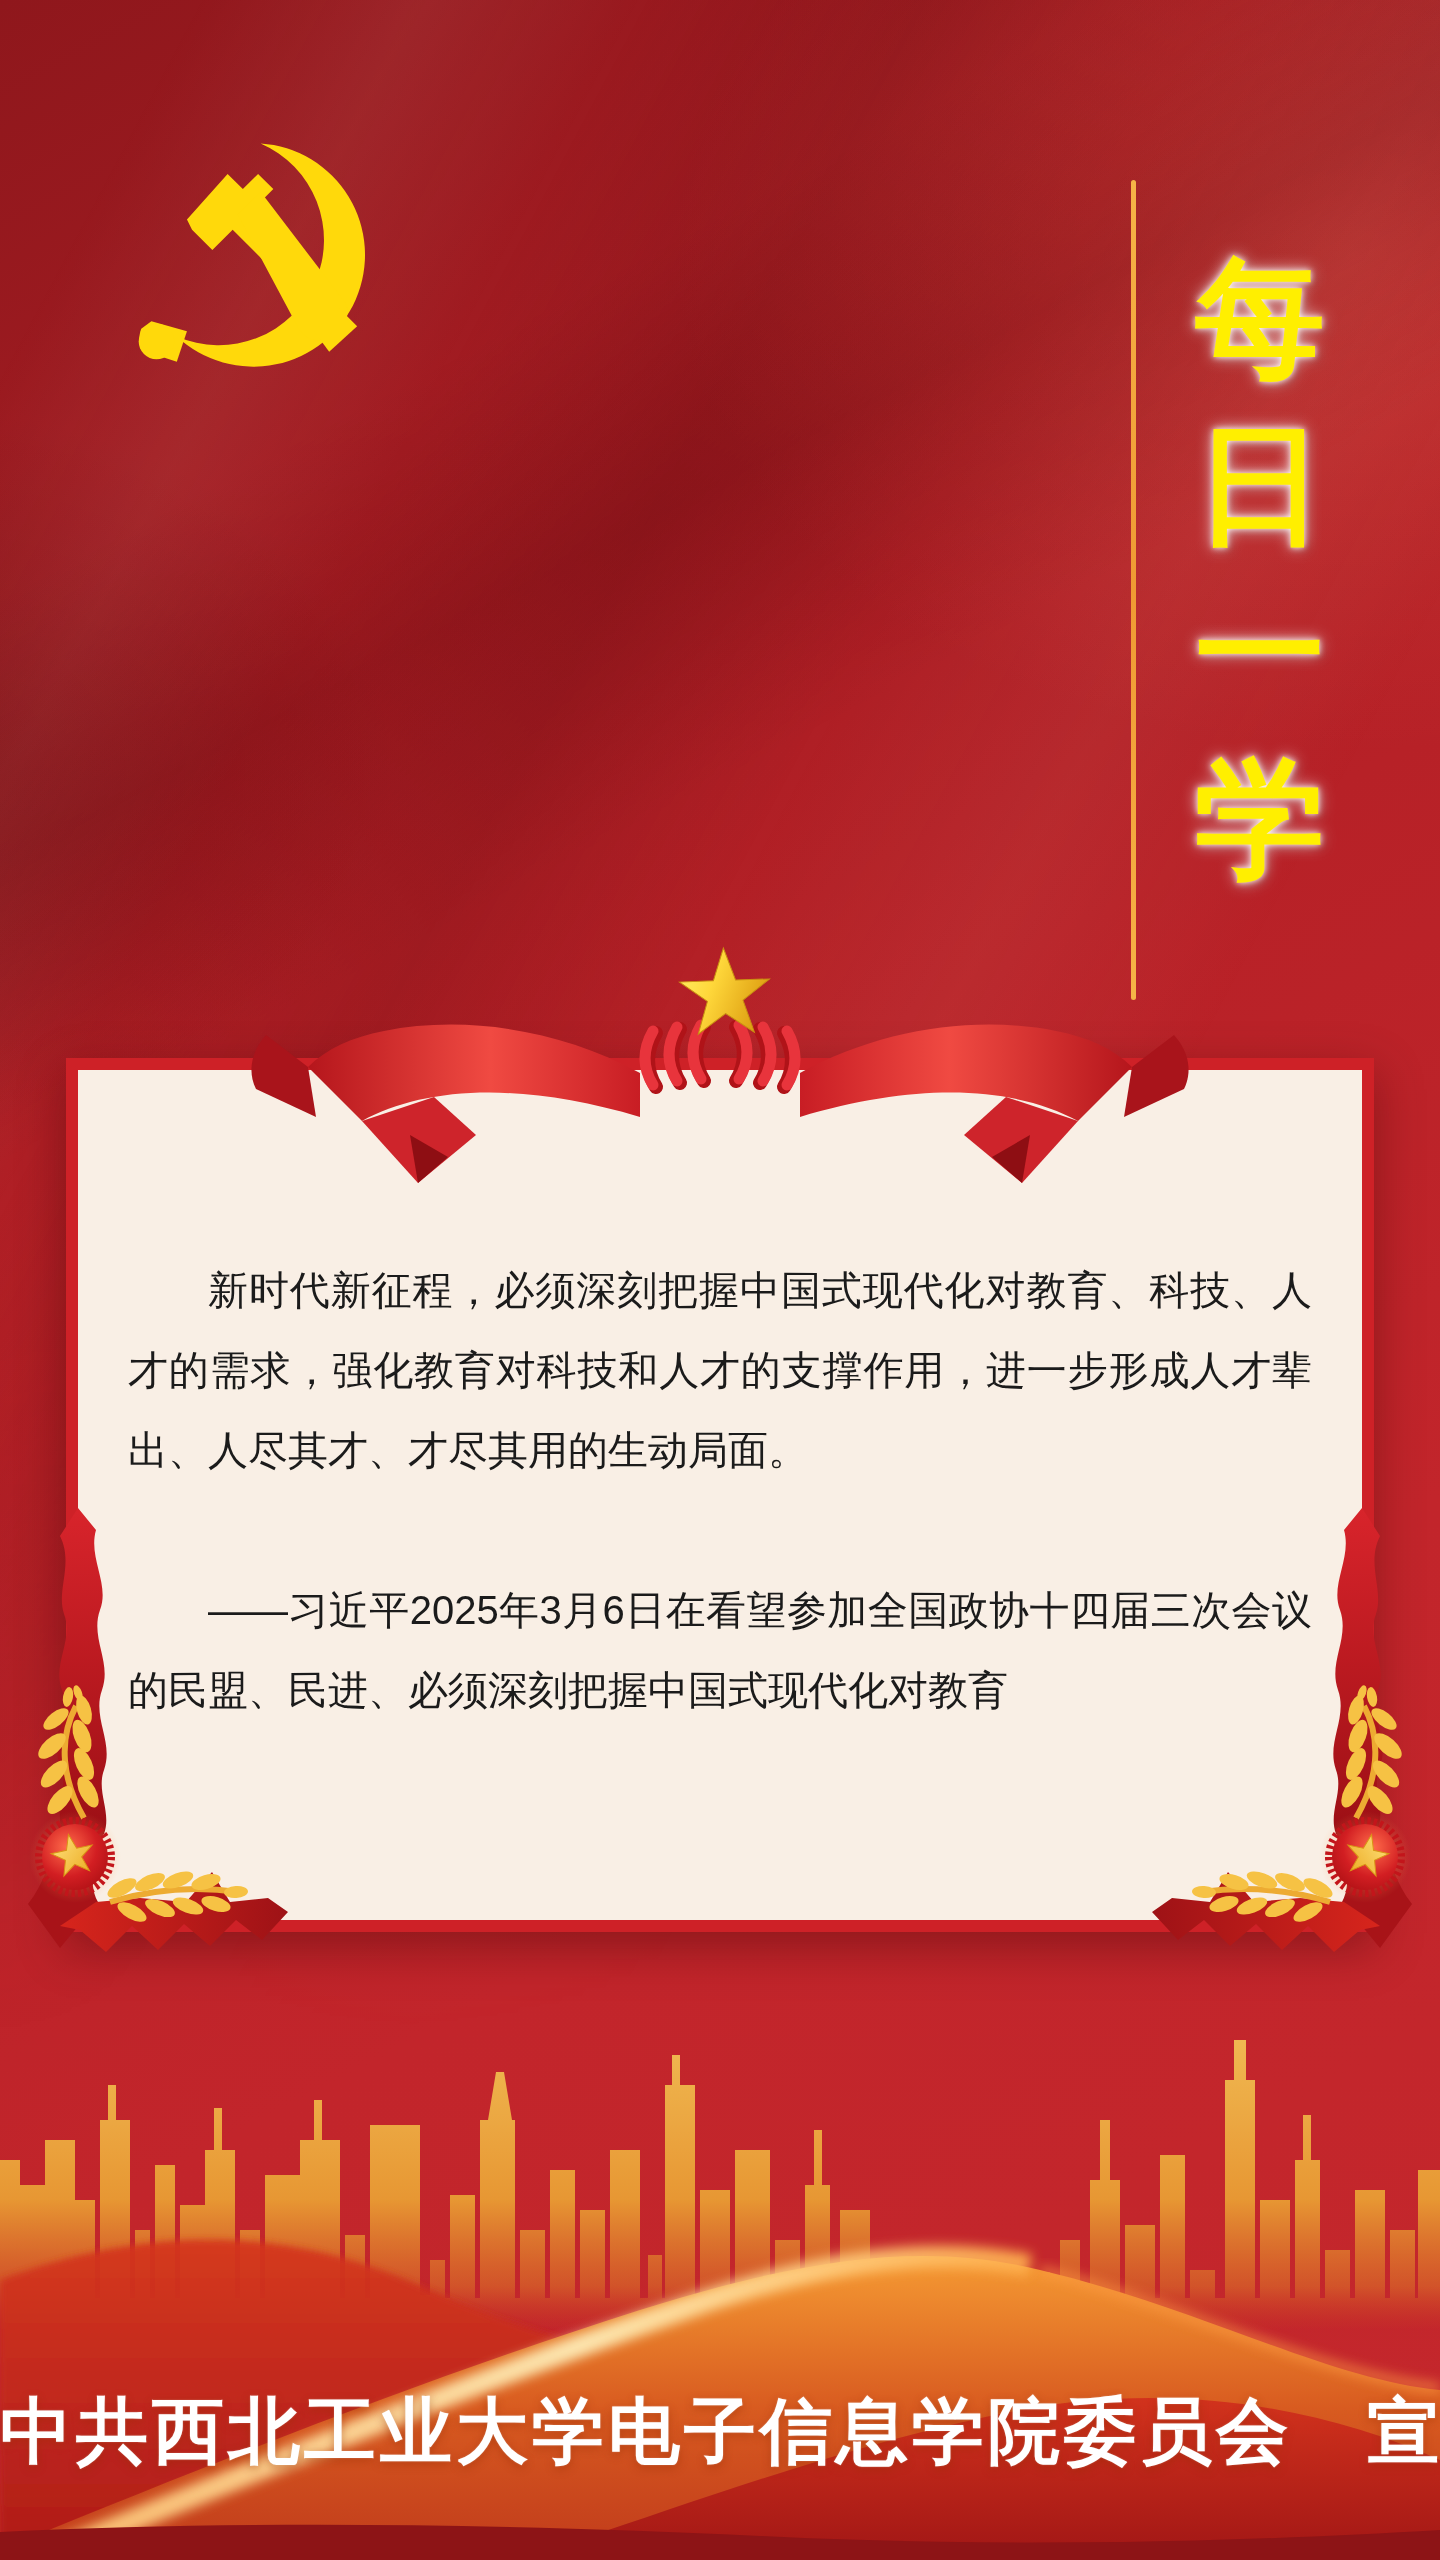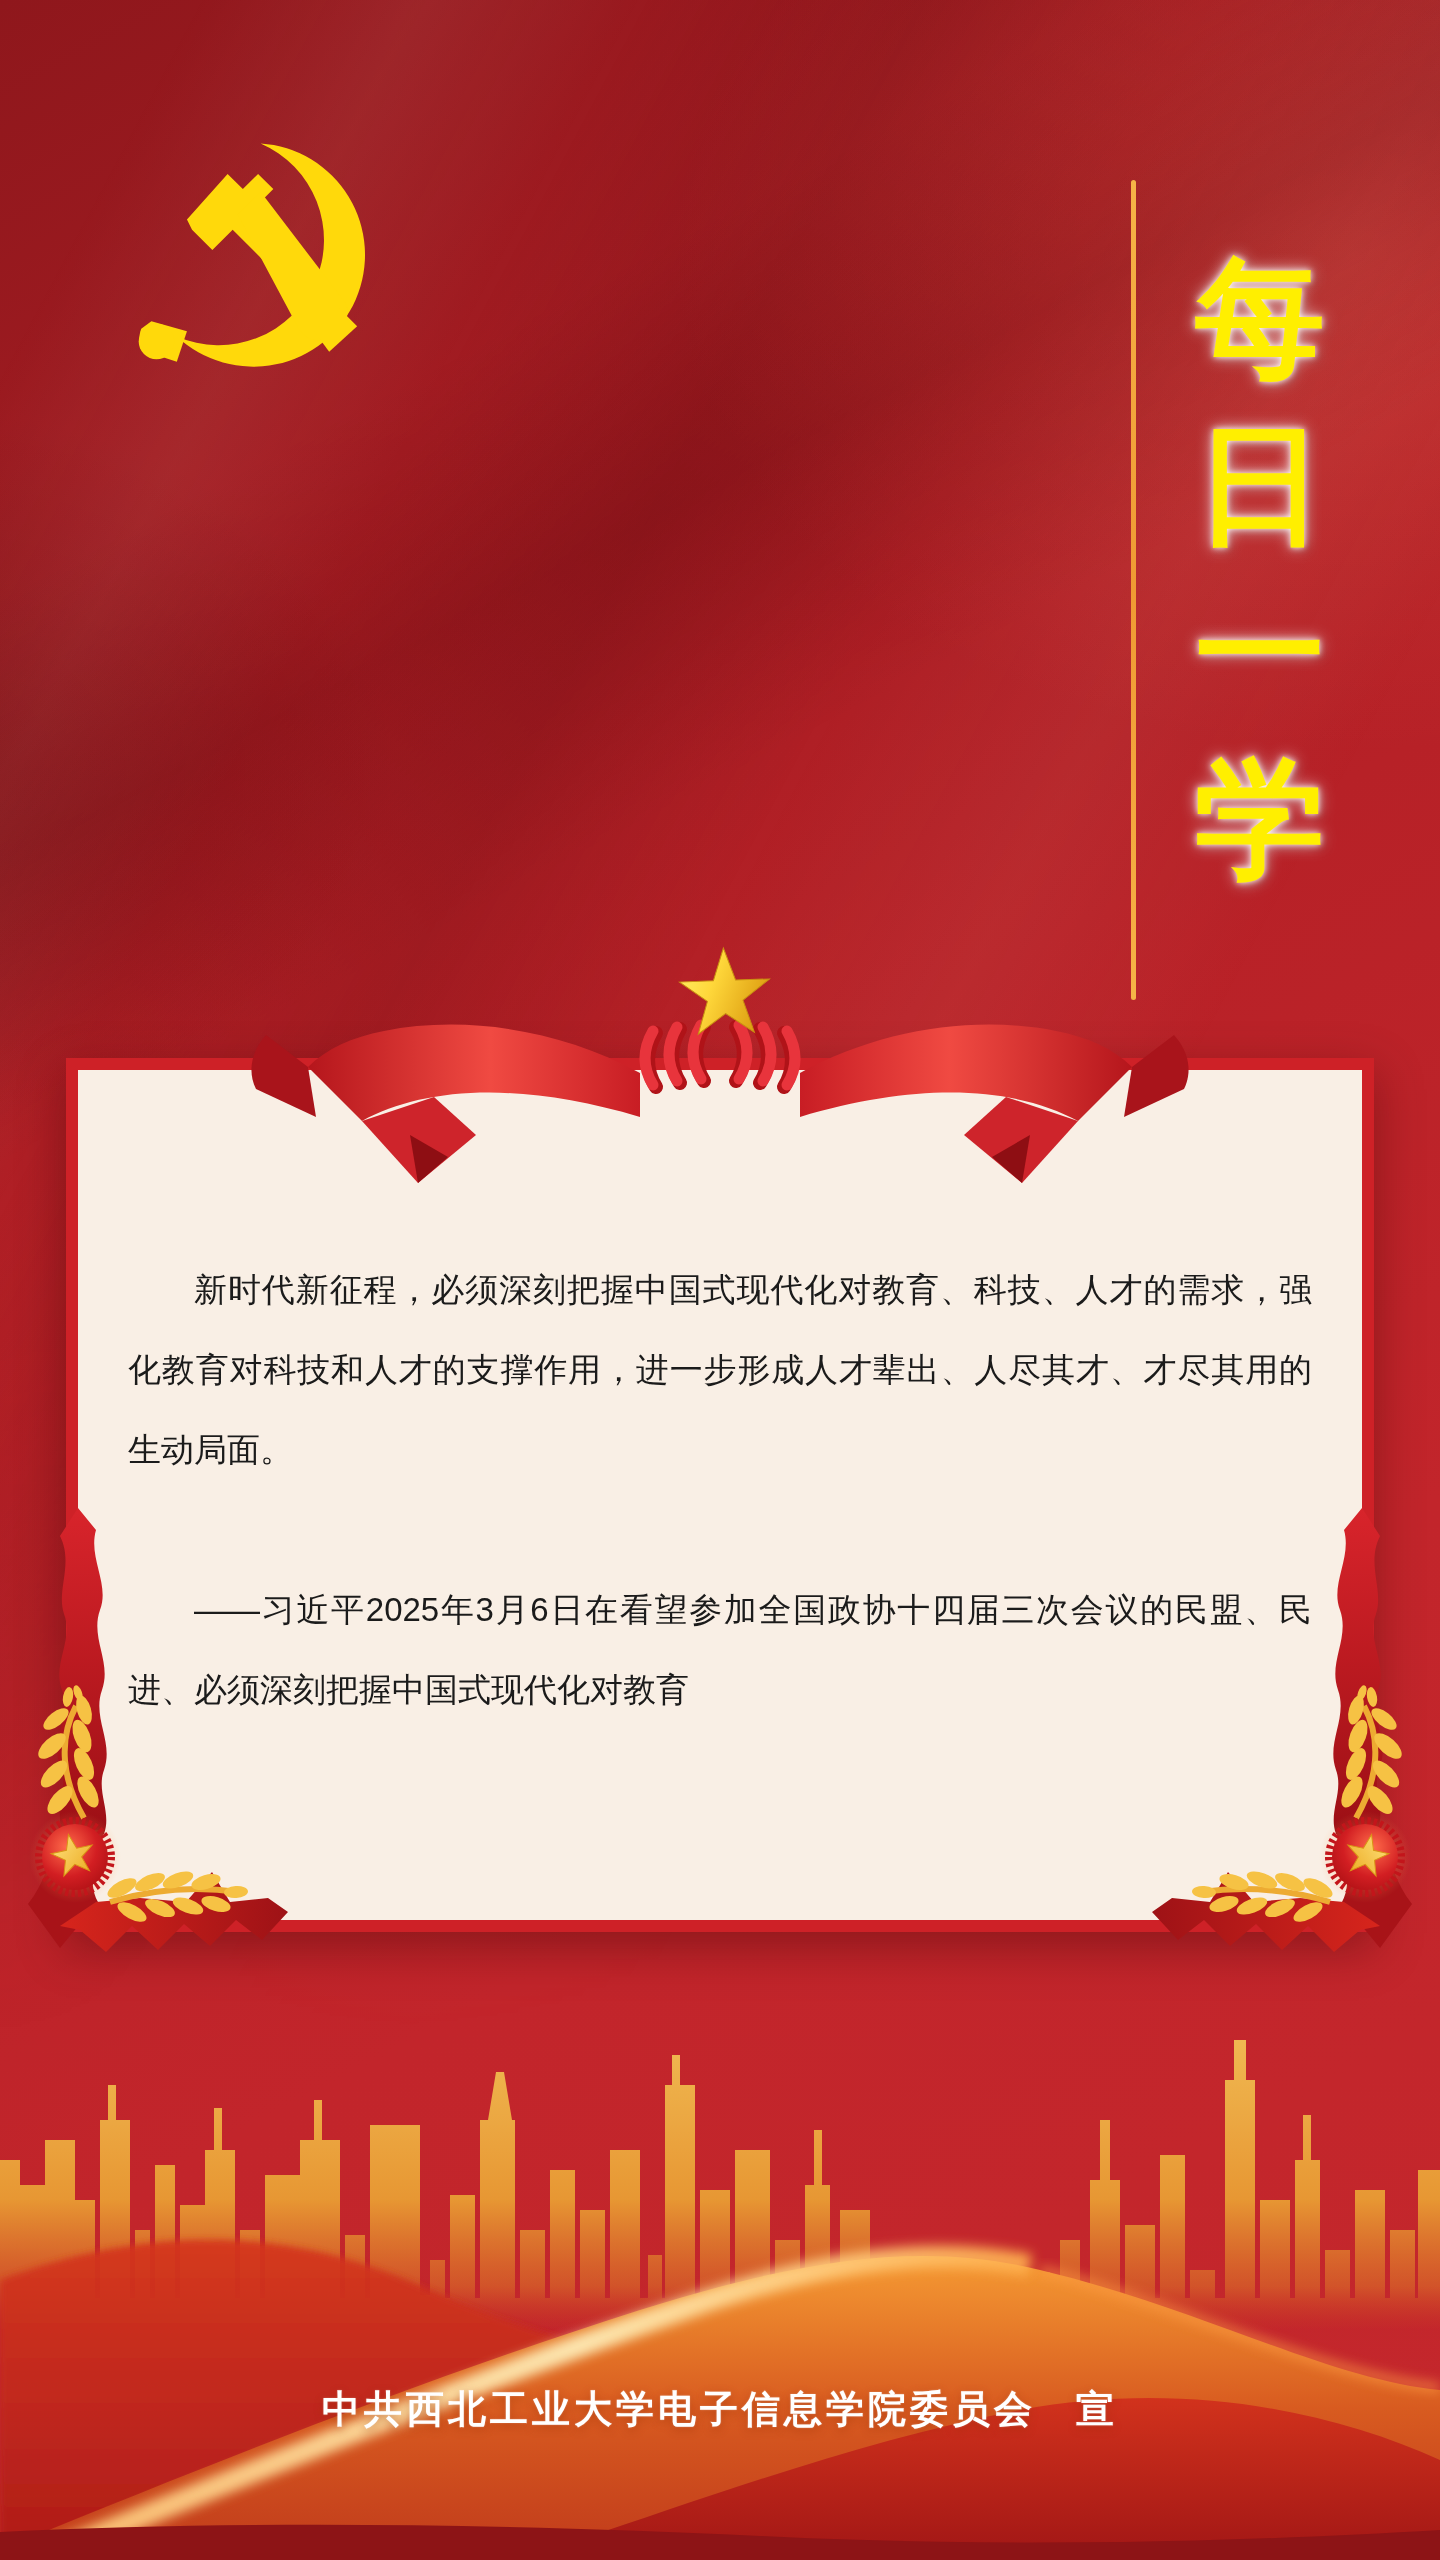--- a/index.html
+++ b/index.html
@@ -28,27 +28,27 @@
     gap:37px;align-items:center;font-family:"Liberation Serif","DejaVu Serif",serif;
     font-size:130px;line-height:1;font-weight:bold;color:#ffef00;
     text-shadow:0 0 6px rgba(255,255,255,.95),0 0 16px rgba(255,255,255,.8),
       4px 4px 8px rgba(110,15,15,.35);}
 
   
   .card-frame{left:66px;top:1058px;width:1308px;height:874px;background:#ce2127;
     box-shadow:0 16px 44px rgba(75,6,9,.45);}
   .card-inner{position:absolute;inset:12px;background:#f9efe5;}
   .quote{position:absolute;left:50px;right:50px;top:180px;color:#1b1b1b;
-    font-size:33px;line-height:80px;font-weight:500;text-align:justify;}
+    font-size:40px;line-height:80px;font-weight:500;text-align:justify;}
   .quote p{margin:0;text-indent:2em;}
   .quote p + p{margin-top:80px;}
 
   
   .footer{left:0;right:0;top:2384px;text-align:center;color:#fff;
-    font-size:38px;font-weight:bold;letter-spacing:4px;white-space:nowrap;
+    font-size:72px;font-weight:bold;letter-spacing:4px;white-space:nowrap;
     text-shadow:0 3px 10px rgba(150,45,0,.45),0 0 2px rgba(255,255,255,.35);}
   .footer .suffix{margin-left:1.05em;}
 
   svg{display:block;}
 </style>
 </head>
 <body>
 
 <div class="poster">
 

